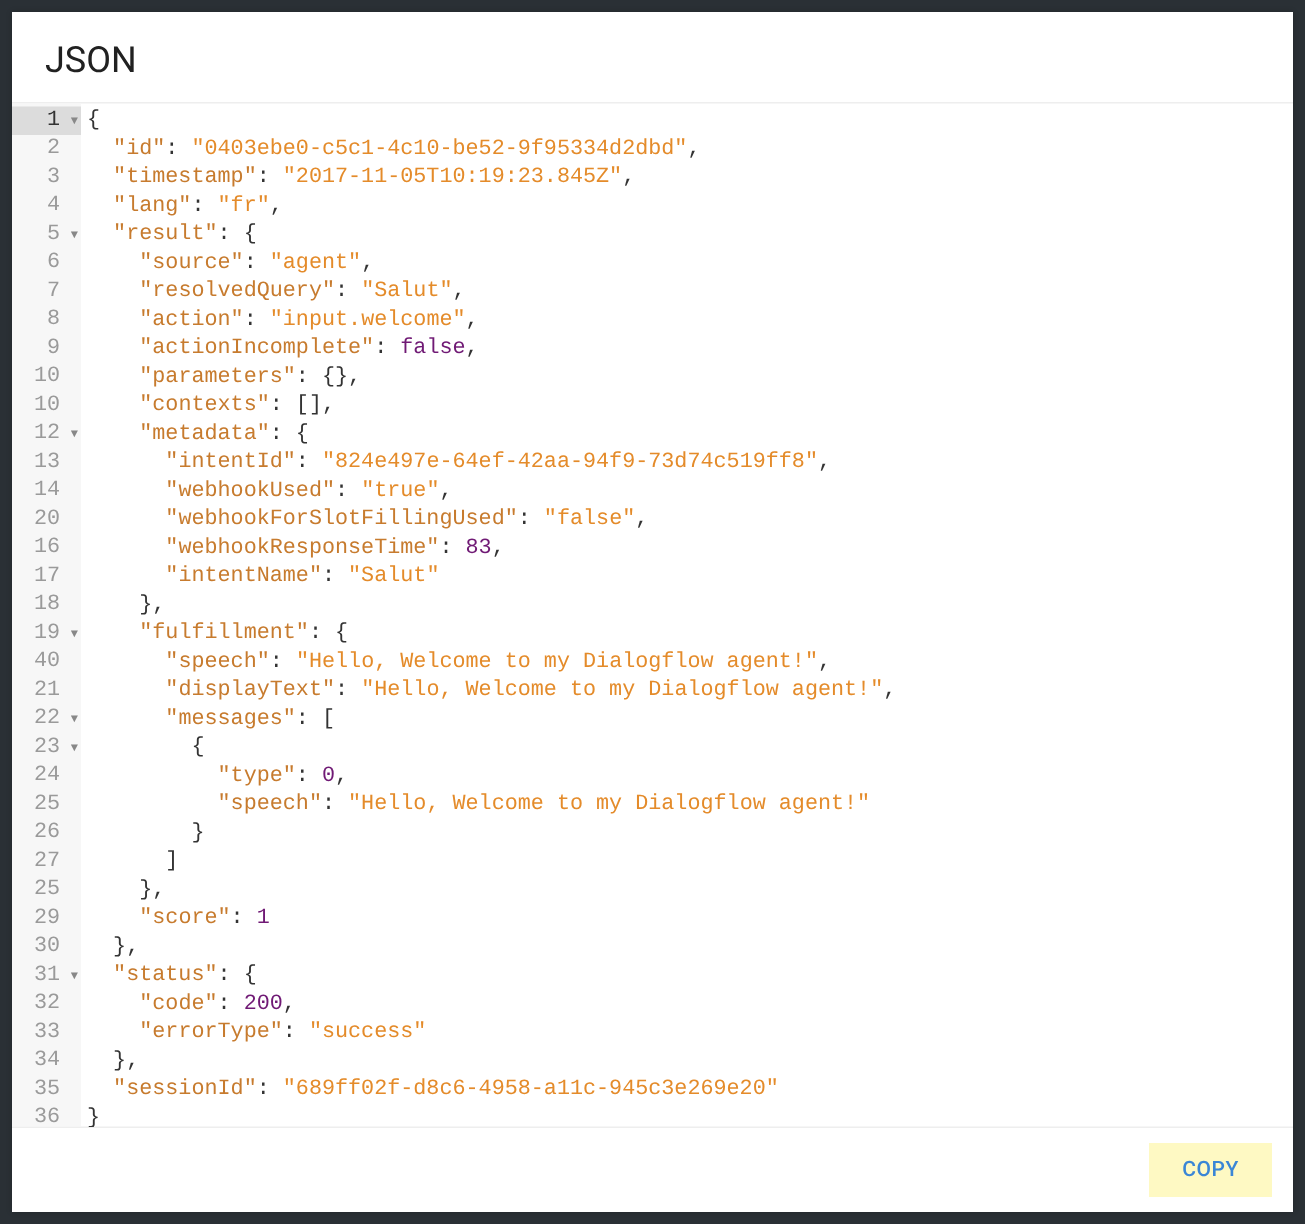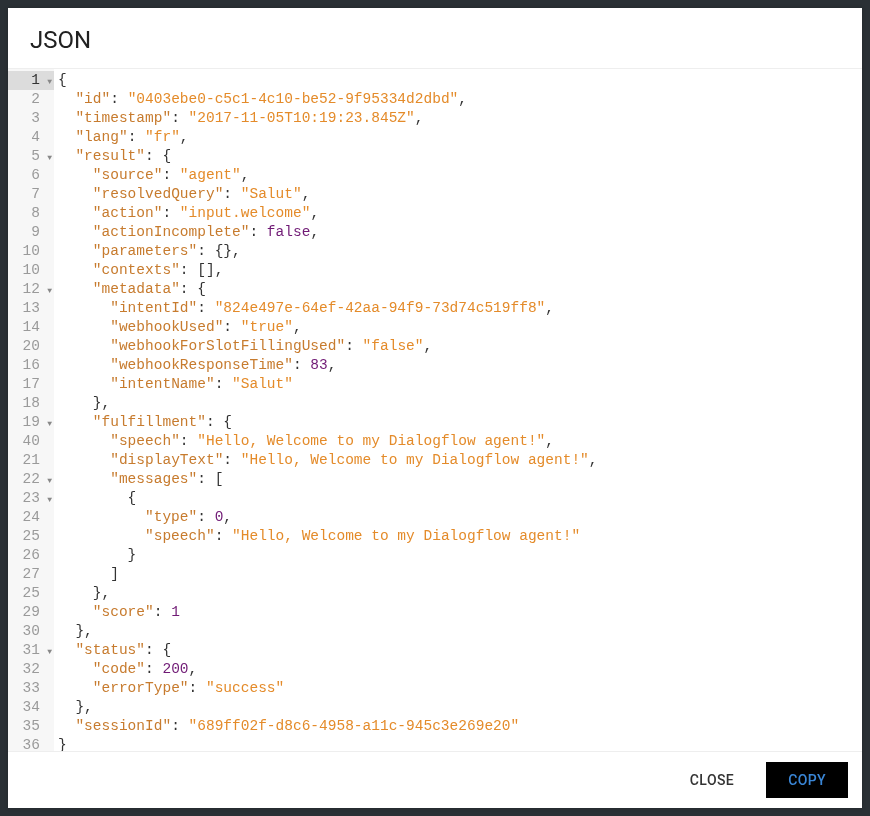--- a/index.html
+++ b/index.html
@@ -87,21 +87,21 @@
     font-weight: 500;
     letter-spacing: 0.4px;
     padding: 10px 22px;
     border: none;
     background: transparent;
     cursor: pointer;
     color: #333;
     font-family: inherit;
   }
   .btn.primary {
-    background: #000000;
+    background: #fef9c3;
     color: #3a86d6;
   }
 </style>
 </head>
 <body>
 
 <div class="dialog">
   <div class="dialog-header">
     <h1 class="dialog-title">JSON</h1>
   </div>
@@ -142,16 +142,15 @@
         <div class="gutter-line">32</div>
         <div class="gutter-line">33</div>
         <div class="gutter-line">34</div>
         <div class="gutter-line">35</div>
         <div class="gutter-line">36</div>
       </div>
     <div class="code-area" id="code"><div class="code-line"><span class="tok-punc">{</span></div><div class="code-line"><span class="tok-punc">  </span><span class="tok-key">"id"</span><span class="tok-punc">: </span><span class="tok-string">"0403ebe0-c5c1-4c10-be52-9f95334d2dbd"</span><span class="tok-punc">,</span></div><div class="code-line"><span class="tok-punc">  </span><span class="tok-key">"timestamp"</span><span class="tok-punc">: </span><span class="tok-string">"2017-11-05T10:19:23.845Z"</span><span class="tok-punc">,</span></div><div class="code-line"><span class="tok-punc">  </span><span class="tok-key">"lang"</span><span class="tok-punc">: </span><span class="tok-string">"fr"</span><span class="tok-punc">,</span></div><div class="code-line"><span class="tok-punc">  </span><span class="tok-key">"result"</span><span class="tok-punc">: {</span></div><div class="code-line"><span class="tok-punc">    </span><span class="tok-key">"source"</span><span class="tok-punc">: </span><span class="tok-string">"agent"</span><span class="tok-punc">,</span></div><div class="code-line"><span class="tok-punc">    </span><span class="tok-key">"resolvedQuery"</span><span class="tok-punc">: </span><span class="tok-string">"Salut"</span><span class="tok-punc">,</span></div><div class="code-line"><span class="tok-punc">    </span><span class="tok-key">"action"</span><span class="tok-punc">: </span><span class="tok-string">"input.welcome"</span><span class="tok-punc">,</span></div><div class="code-line"><span class="tok-punc">    </span><span class="tok-key">"actionIncomplete"</span><span class="tok-punc">: </span><span class="tok-bool">false</span><span class="tok-punc">,</span></div><div class="code-line"><span class="tok-punc">    </span><span class="tok-key">"parameters"</span><span class="tok-punc">: {},</span></div><div class="code-line"><span class="tok-punc">    </span><span class="tok-key">"contexts"</span><span class="tok-punc">: [],</span></div><div class="code-line"><span class="tok-punc">    </span><span class="tok-key">"metadata"</span><span class="tok-punc">: {</span></div><div class="code-line"><span class="tok-punc">      </span><span class="tok-key">"intentId"</span><span class="tok-punc">: </span><span class="tok-string">"824e497e-64ef-42aa-94f9-73d74c519ff8"</span><span class="tok-punc">,</span></div><div class="code-line"><span class="tok-punc">      </span><span class="tok-key">"webhookUsed"</span><span class="tok-punc">: </span><span class="tok-string">"true"</span><span class="tok-punc">,</span></div><div class="code-line"><span class="tok-punc">      </span><span class="tok-key">"webhookForSlotFillingUsed"</span><span class="tok-punc">: </span><span class="tok-string">"false"</span><span class="tok-punc">,</span></div><div class="code-line"><span class="tok-punc">      </span><span class="tok-key">"webhookResponseTime"</span><span class="tok-punc">: </span><span class="tok-number">83</span><span class="tok-punc">,</span></div><div class="code-line"><span class="tok-punc">      </span><span class="tok-key">"intentName"</span><span class="tok-punc">: </span><span class="tok-string">"Salut"</span></div><div class="code-line"><span class="tok-punc">    },</span></div><div class="code-line"><span class="tok-punc">    </span><span class="tok-key">"fulfillment"</span><span class="tok-punc">: {</span></div><div class="code-line"><span class="tok-punc">      </span><span class="tok-key">"speech"</span><span class="tok-punc">: </span><span class="tok-string">"Hello, Welcome to my Dialogflow agent!"</span><span class="tok-punc">,</span></div><div class="code-line"><span class="tok-punc">      </span><span class="tok-key">"displayText"</span><span class="tok-punc">: </span><span class="tok-string">"Hello, Welcome to my Dialogflow agent!"</span><span class="tok-punc">,</span></div><div class="code-line"><span class="tok-punc">      </span><span class="tok-key">"messages"</span><span class="tok-punc">: [</span></div><div class="code-line"><span class="tok-punc">        {</span></div><div class="code-line"><span class="tok-punc">          </span><span class="tok-key">"type"</span><span class="tok-punc">: </span><span class="tok-number">0</span><span class="tok-punc">,</span></div><div class="code-line"><span class="tok-punc">          </span><span class="tok-key">"speech"</span><span class="tok-punc">: </span><span class="tok-string">"Hello, Welcome to my Dialogflow agent!"</span></div><div class="code-line"><span class="tok-punc">        }</span></div><div class="code-line"><span class="tok-punc">      ]</span></div><div class="code-line"><span class="tok-punc">    },</span></div><div class="code-line"><span class="tok-punc">    </span><span class="tok-key">"score"</span><span class="tok-punc">: </span><span class="tok-number">1</span></div><div class="code-line"><span class="tok-punc">  },</span></div><div class="code-line"><span class="tok-punc">  </span><span class="tok-key">"status"</span><span class="tok-punc">: {</span></div><div class="code-line"><span class="tok-punc">    </span><span class="tok-key">"code"</span><span class="tok-punc">: </span><span class="tok-number">200</span><span class="tok-punc">,</span></div><div class="code-line"><span class="tok-punc">    </span><span class="tok-key">"errorType"</span><span class="tok-punc">: </span><span class="tok-string">"success"</span></div><div class="code-line"><span class="tok-punc">  },</span></div><div class="code-line"><span class="tok-punc">  </span><span class="tok-key">"sessionId"</span><span class="tok-punc">: </span><span class="tok-string">"689ff02f-d8c6-4958-a11c-945c3e269e20"</span></div><div class="code-line"><span class="tok-punc">}</span></div></div>
   </div>
 
   <div class="dialog-footer">
-    <button class="btn">CLOSE</button>
     <button class="btn primary">COPY</button>
   </div>
 </div>
 
 </body></html>

